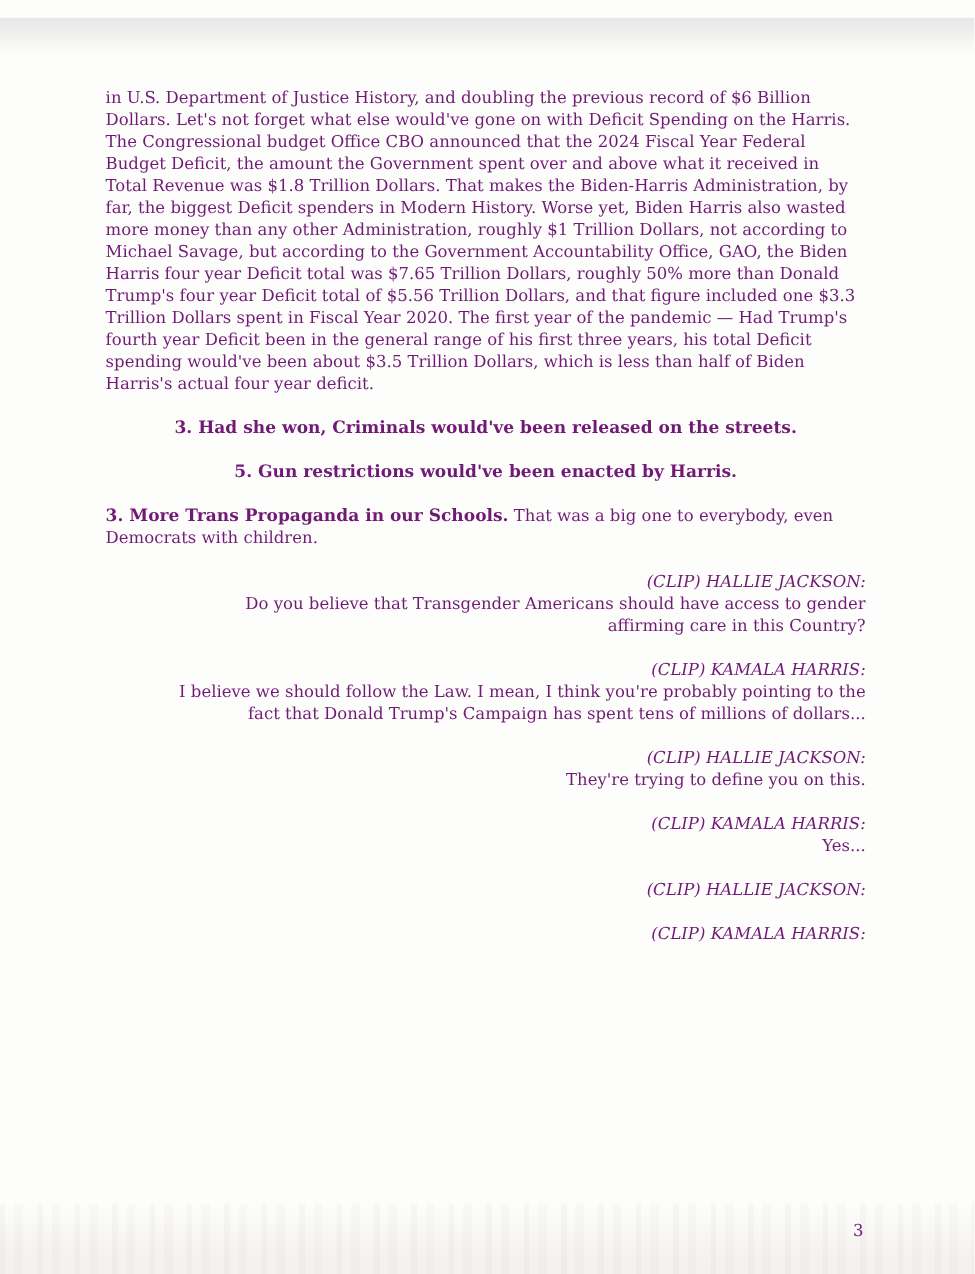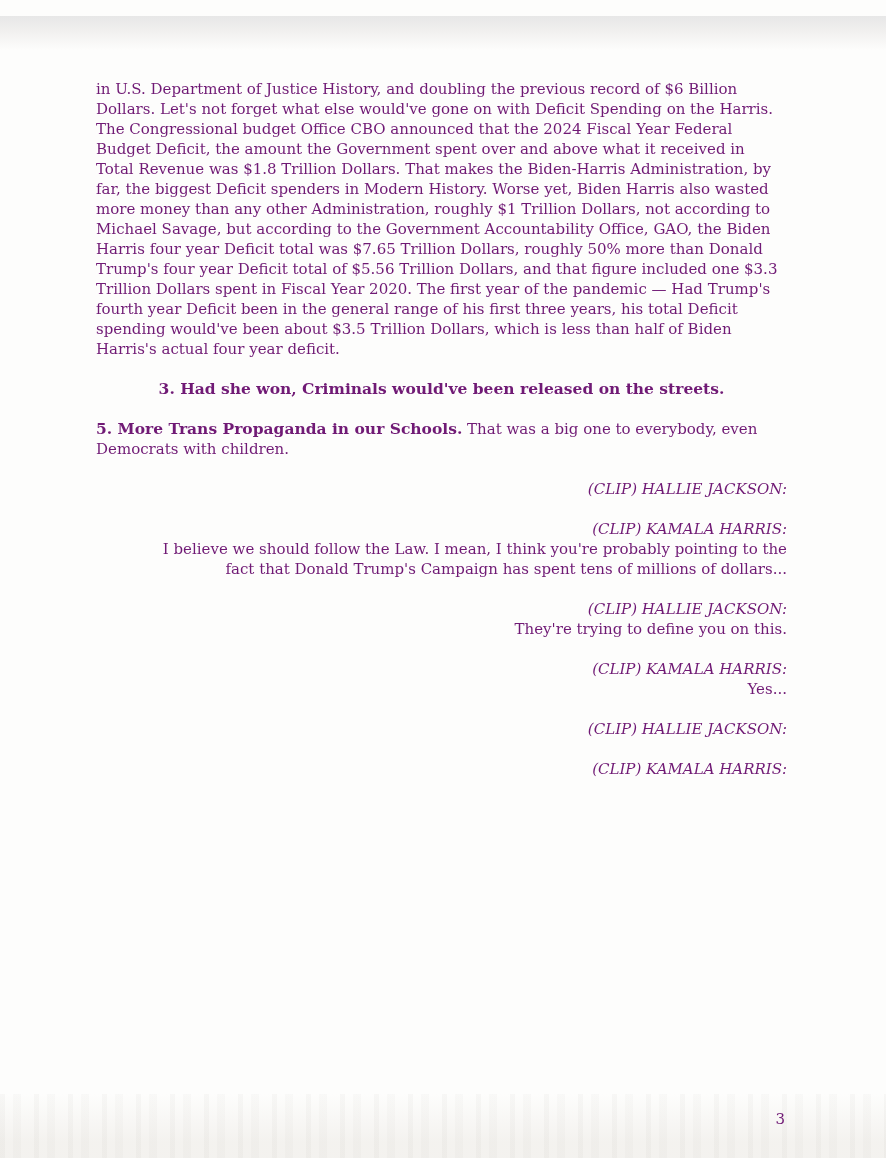--- a/index.html
+++ b/index.html
@@ -78,25 +78,27 @@
 </head>
 <body>
 
 <div class="page">
   <div class="scan-shadow-top"></div>
 
   <main class="content">
     <p class="para">in U.S. Department of Justice History, and doubling the previous record of $6 Billion Dollars. Let's not forget what else would've gone on with Deficit Spending on the Harris. The Congressional budget Office CBO announced that the 2024 Fiscal Year Federal Budget Deficit, the amount the Government spent over and above what it received in Total Revenue was $1.8 Trillion Dollars. That makes the Biden-Harris Administration, by far, the biggest Deficit spenders in Modern History. Worse yet, Biden Harris also wasted more money than any other Administration, roughly $1 Trillion Dollars, not according to Michael Savage, but according to the Government Accountability Office, GAO, the Biden Harris four year Deficit total was $7.65 Trillion Dollars, roughly 50% more than Donald Trump's four year Deficit total of $5.56 Trillion Dollars, and that figure included one $3.3 Trillion Dollars spent in Fiscal Year 2020. The first year of the pandemic — Had Trump's fourth year Deficit been in the general range of his first three years, his total Deficit spending would've been about $3.5 Trillion Dollars, which is less than half of Biden Harris's actual four year deficit.</p>
 
     <p class="heading">3. Had she won, Criminals would've been released on the streets.</p>
+    <p class="heading">5. Gun restrictions would've been enacted by Harris.</p>
 
-    <p class="para"><b class="heading-inline">5. More Trans Propaganda in our Schools.</b><span> That was a big one to everybody, even Democrats with children.</span></p>
+    <p class="para"><b class="heading-inline">3. More Trans Propaganda in our Schools.</b><span> That was a big one to everybody, even Democrats with children.</span></p>
 
     <div class="clip">
       <p class="speaker">(CLIP) HALLIE JACKSON:</p>
+      <p class="clip-text">Do you believe that Transgender Americans should have access to gender affirming care in this Country?</p>
     </div>
 
     <div class="clip">
       <p class="speaker">(CLIP) KAMALA HARRIS:</p>
       <p class="clip-text">I believe we should follow the Law. I mean, I think you're probably pointing to the fact that Donald Trump's Campaign has spent tens of millions of dollars...</p>
     </div>
 
     <div class="clip">
       <p class="speaker">(CLIP) HALLIE JACKSON:</p>
       <p class="clip-text">They're trying to define you on this.</p>

